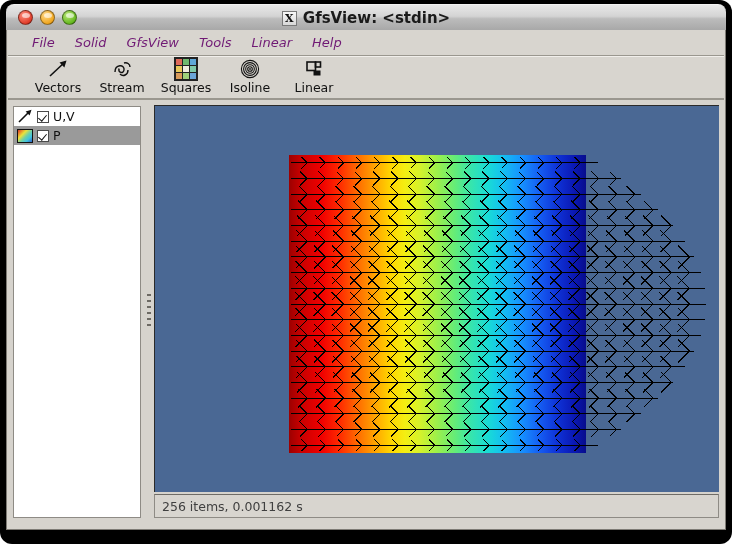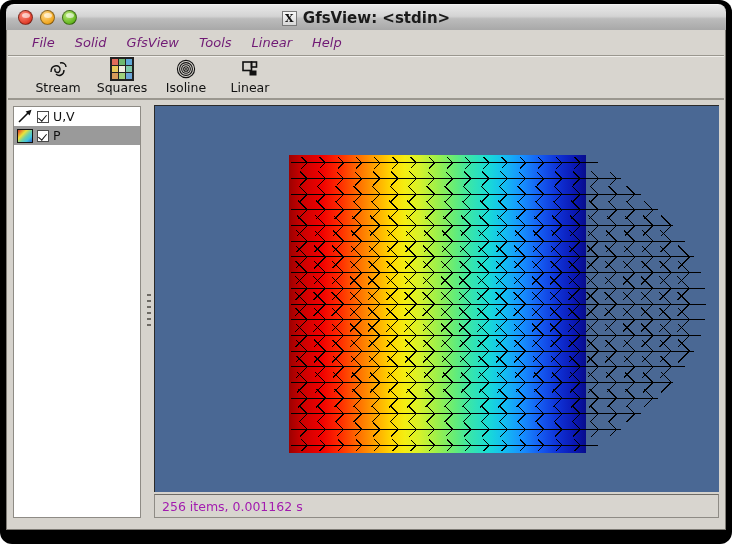--- a/index.html
+++ b/index.html
@@ -316,21 +316,21 @@
     background: #d8d5cf;
     border: 1px solid #8e8b85;
     border-top-color: #6f6c66;
     box-sizing: border-box;
     display: flex;
     align-items: center;
     padding-left: 7px;
   }
   #status-text {
     font-size: 12.5px;
-    color: #a21caf;
+    color: #404040;
   }
 </style>
 </head>
 <body>
 
 <div id="window-frame">
 
   <div id="titlebar">
     <div class="tb-buttons">
       <div class="tb-btn close"></div>
@@ -349,20 +349,29 @@
       <div class="menu-item">File</div>
       <div class="menu-item">Solid</div>
       <div class="menu-item">GfsView</div>
       <div class="menu-item">Tools</div>
       <div class="menu-item">Linear</div>
       <div class="menu-item">Help</div>
     </div>
 
     <div id="toolbar">
 
+      <div class="tool">
+        <div class="tool-ico">
+          <svg width="22" height="20" viewBox="0 0 22 20">
+            <line x1="3" y1="17" x2="18" y2="3" stroke="#111" stroke-width="1.6"></line>
+            <polygon points="19.5,1.5 12.5,3.6 17.4,8.5" fill="#111"></polygon>
+          </svg>
+        </div>
+        <div class="tool-lbl">Vectors</div>
+      </div>
 
       <div class="tool">
         <div class="tool-ico">
           <svg width="22" height="20" viewBox="0 0 22 20">
             <path d="M4 13 C4 5, 14 5, 13 11 C12.4 15, 7 14, 8 9.5" fill="none" stroke="#111" stroke-width="1.4"></path>
             <path d="M9 15 C12 18, 17 16, 17 11" fill="none" stroke="#111" stroke-width="1.4"></path>
             <path d="M13 4 C16 3, 19 5, 19 8" fill="none" stroke="#111" stroke-width="1.4"></path>
           </svg>
         </div>
         <div class="tool-lbl">Stream</div>

